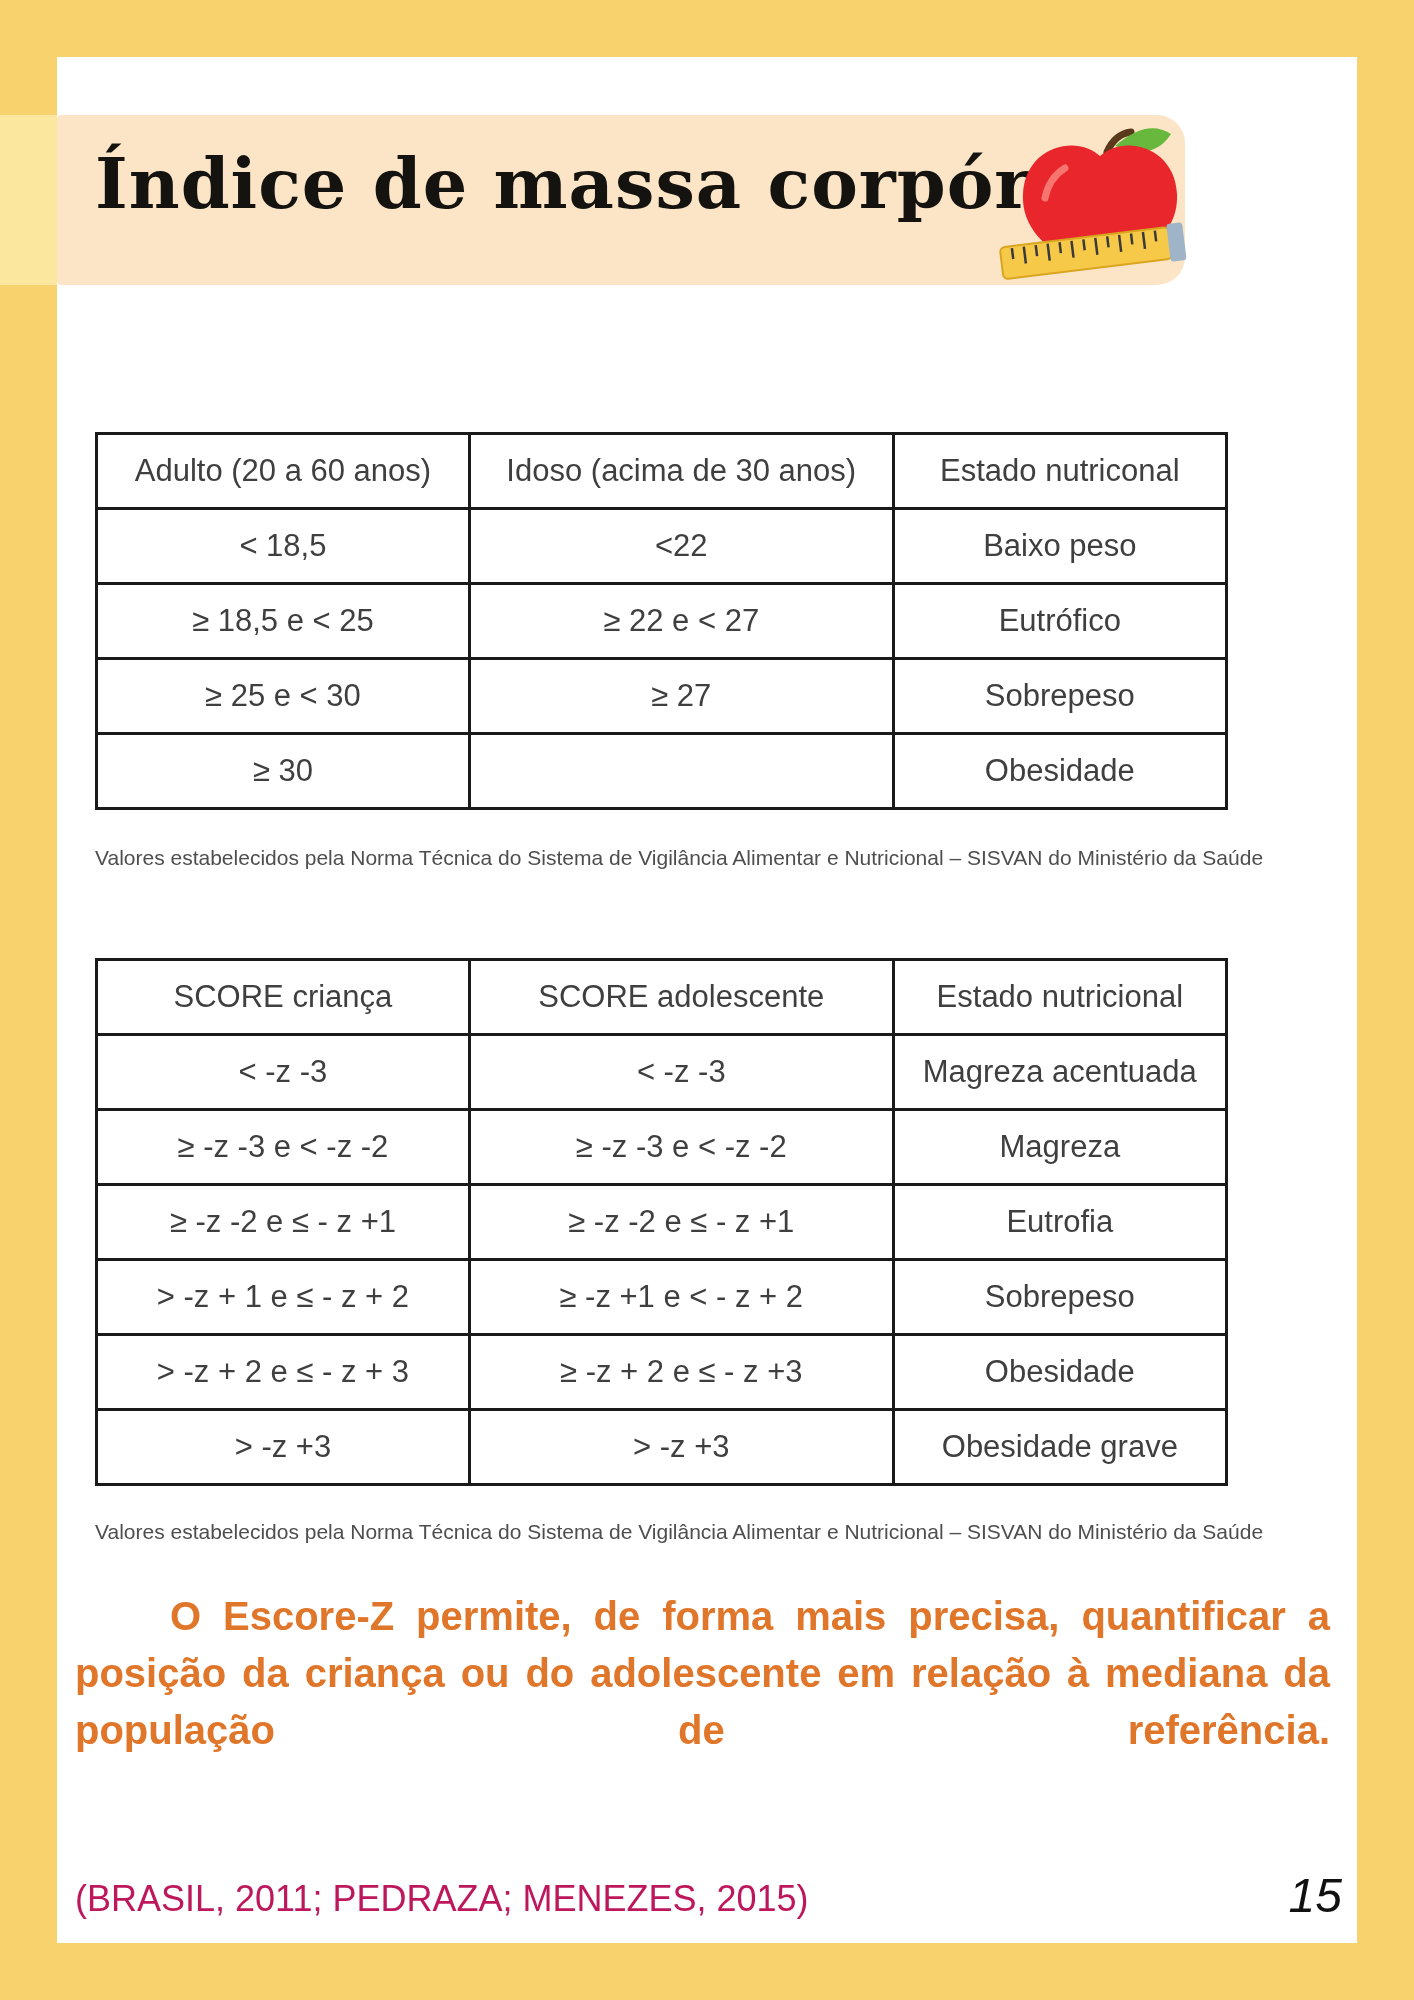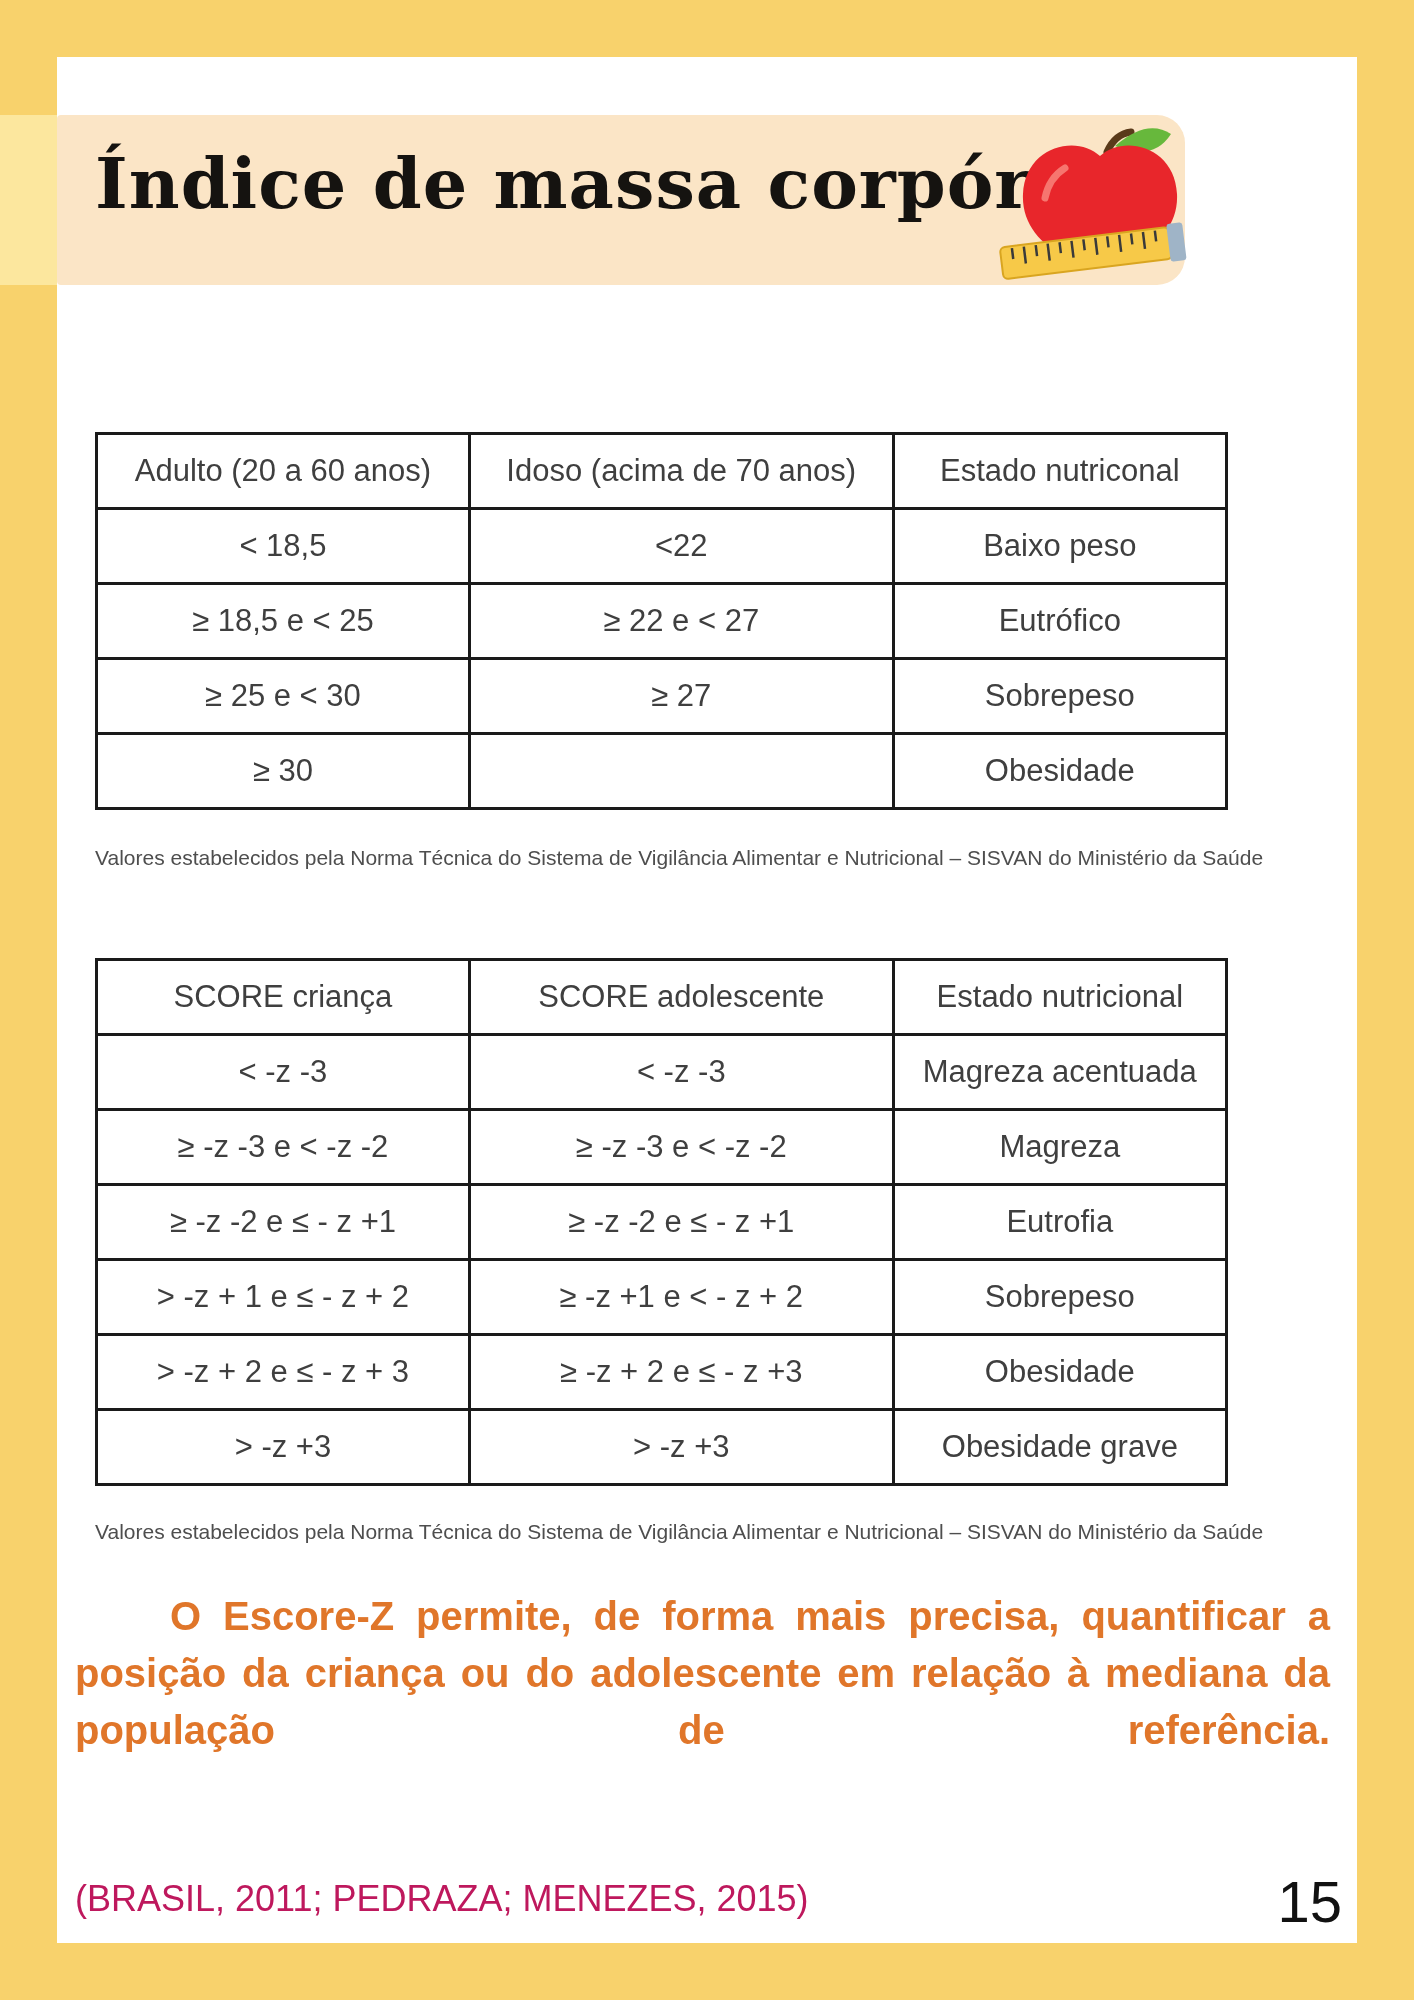--- a/index.html
+++ b/index.html
@@ -93,22 +93,23 @@
   .footer-citation {
     position: absolute;
     left: 75px; top: 1878px;
     font-size: 36px;
     color: #be185d;
     white-space: nowrap;
   }
   .footer-page-number {
     position: absolute;
     right: 72px; top: 1868px;
-    font-size: 58px;
+    font-size: 48px;
     color: #111111;
+    font-style: italic;
   }
 </style>
 </head>
 <body>
 
 <div class="white-page"></div>
 <div class="title-band"></div>
 <div class="left-accent-band"></div>
 
 <h1 class="page-title">Índice de massa corpórea</h1>
@@ -128,21 +129,21 @@
 <div class="table-wrap table-1">
   <table>
     <colgroup>
         <col class="c1">
         <col class="c2">
         <col class="c3">
       </colgroup>
     <tbody>
       <tr>
         <td>Adulto (20 a 60 anos)</td>
-        <td>Idoso (acima de 70 anos)</td>
+        <td>Idoso (acima de 30 anos)</td>
         <td>Estado nutriconal</td>
       </tr>
       <tr>
         <td>&lt; 18,5</td>
         <td>&lt;22</td>
         <td>Baixo peso</td>
       </tr>
       <tr>
         <td>≥ 18,5 e &lt; 25</td>
         <td>≥ 22 e &lt; 27</td>

